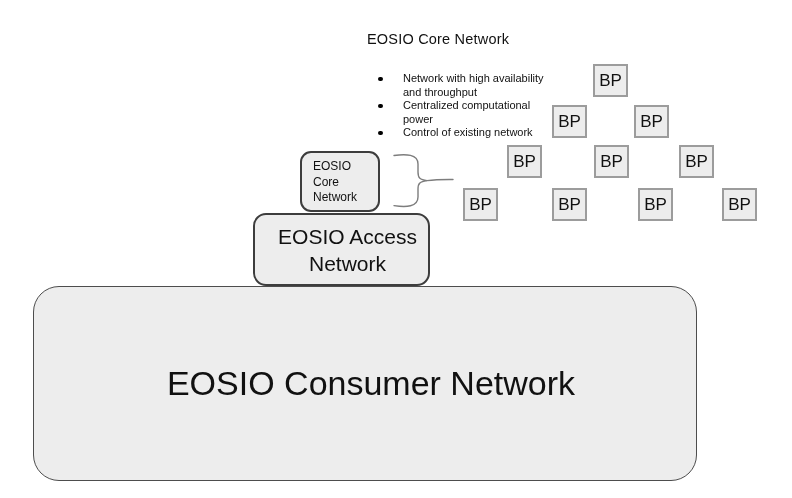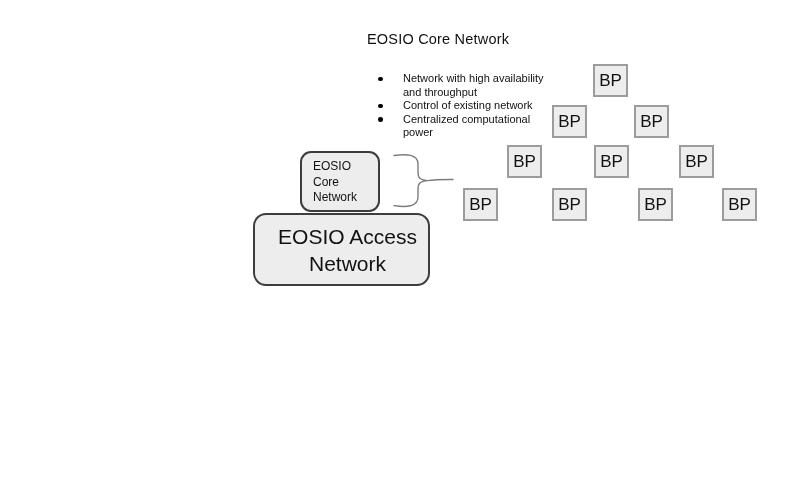--- a/index.html
+++ b/index.html
@@ -55,22 +55,22 @@
 </style>
 </head>
 <body>
 
 <div class="canvas" style="--bg: #ffffff; --fill: #ededed; --dark-border: #3d3d3d; --bp-border: #9c9c9c;">
 
   <div class="heading">EOSIO Core Network</div>
 
   <ul class="bullets">
     <li>Network with high availability and throughput</li>
+    <li>Centralized computational power</li>
     <li>Control of existing network</li>
-    <li>Centralized computational power</li>
   </ul>
 
   <div class="box core-box">EOSIO Core Network</div>
 
   <div class="brace">
     <svg width="66" height="58" viewBox="0 0 66 58">
       <path d="M 3 3.5 C 15 1.8, 27 2.2, 27 12 L 27 20 C 27 26.2, 29 27.6, 36 28.6
                C 29 29.6, 27 31, 27 37 L 27 45 C 27 55, 15 55.4, 3 53.6" fill="none" stroke="#7d7d7d" stroke-width="1.4" stroke-linecap="round"></path>
       <path d="M 36 28.6 C 45 27.4, 52 27.4, 62 27.5" fill="none" stroke="#7d7d7d" stroke-width="1.4" stroke-linecap="round"></path>
     </svg>
@@ -84,14 +84,15 @@
       <div class="bp-box" style="left: 594px; top: 145px;">BP</div>
       <div class="bp-box" style="left: 679px; top: 145px;">BP</div>
       <div class="bp-box" style="left: 463px; top: 188px;">BP</div>
       <div class="bp-box" style="left: 552px; top: 188px;">BP</div>
       <div class="bp-box" style="left: 638px; top: 188px;">BP</div>
       <div class="bp-box" style="left: 722px; top: 188px;">BP</div>
     </div>
 
   <div class="box access-box">EOSIO Access Network</div>
 
+  <div class="box consumer-box">EOSIO Consumer Network</div>
 
 </div>
 
 </body></html>

